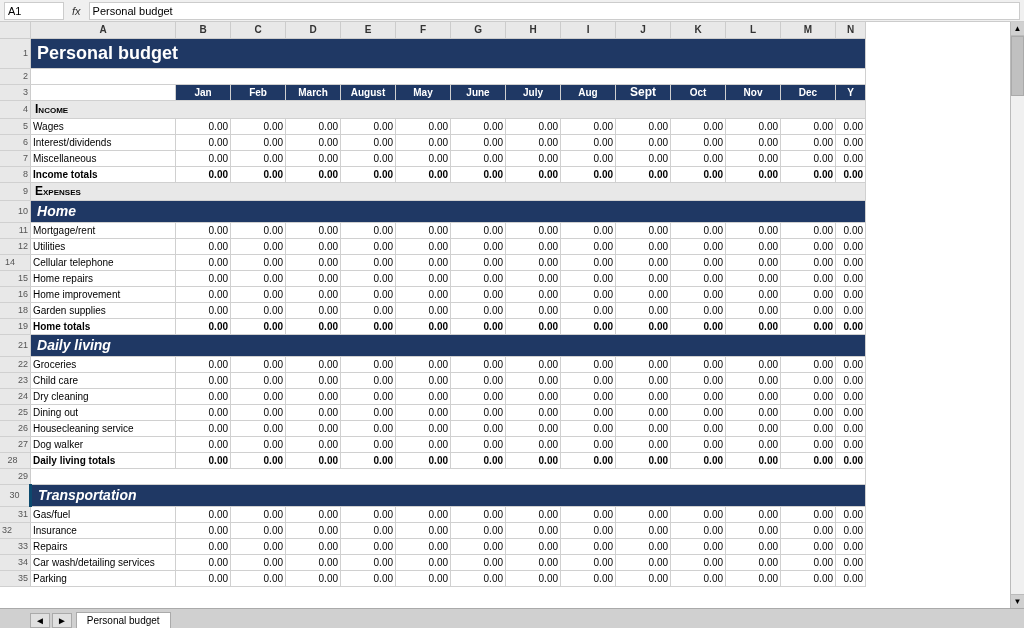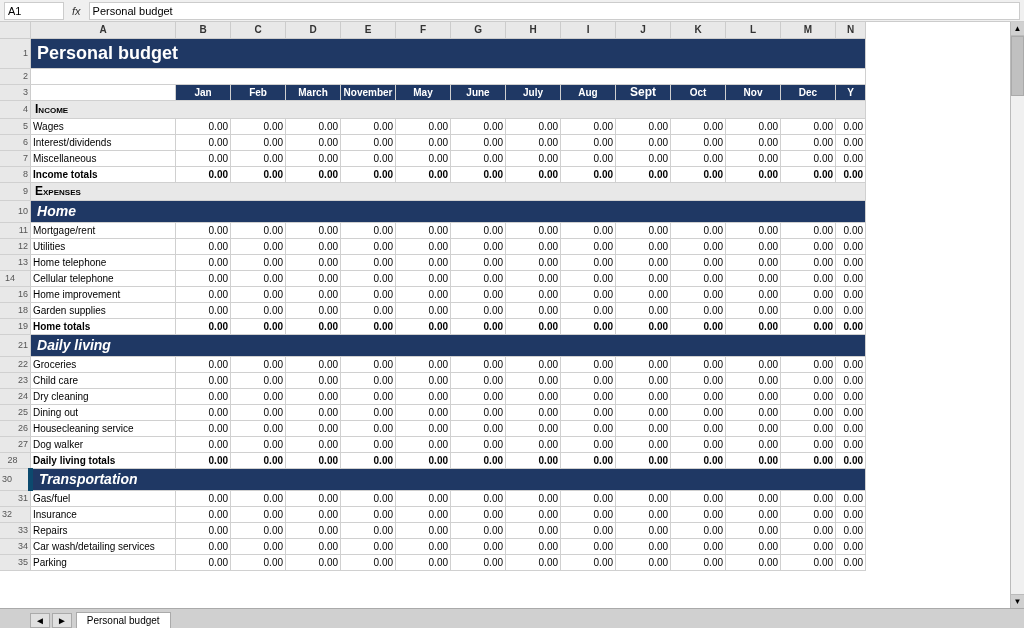--- a/index.html
+++ b/index.html
@@ -148,21 +148,21 @@
           <td style="background:#e8e8e8;border-right:1px solid #ccc;border-bottom:1px solid #d0d0d0;font-size:9px;text-align:right;padding-right:2px;color:#555;">2</td>
           <td colspan="14" style="background:#fff;height:16px;"></td>
         </tr>
 
         <tr>
           <td style="background:#e8e8e8;border-right:1px solid #ccc;border-bottom:1px solid #d0d0d0;font-size:9px;text-align:right;padding-right:2px;color:#555;">3</td>
           <td style="background:#fff;border-right:1px solid #d0d0d0;border-bottom:1px solid #d0d0d0;"></td>
           <td style="background:#1f3864;color:#fff;font-weight:bold;text-align:center;font-size:10px;">Jan</td>
           <td style="background:#1f3864;color:#fff;font-weight:bold;text-align:center;font-size:10px;">Feb</td>
           <td style="background:#1f3864;color:#fff;font-weight:bold;text-align:center;font-size:10px;">March</td>
-          <td style="background:#1f3864;color:#fff;font-weight:bold;text-align:center;font-size:10px;">November</td>
+          <td style="background:#1f3864;color:#fff;font-weight:bold;text-align:center;font-size:10px;">August</td>
           <td style="background:#1f3864;color:#fff;font-weight:bold;text-align:center;font-size:10px;">May</td>
           <td style="background:#1f3864;color:#fff;font-weight:bold;text-align:center;font-size:10px;">June</td>
           <td style="background:#1f3864;color:#fff;font-weight:bold;text-align:center;font-size:10px;">July</td>
           <td style="background:#1f3864;color:#fff;font-weight:bold;text-align:center;font-size:10px;">Aug</td>
           <td style="background:#1f3864;color:#fff;font-weight:bold;text-align:center;font-size:12px;">Sept</td>
           <td style="background:#1f3864;color:#fff;font-weight:bold;text-align:center;font-size:10px;">Oct</td>
           <td style="background:#1f3864;color:#fff;font-weight:bold;text-align:center;font-size:10px;">Nov</td>
           <td style="background:#1f3864;color:#fff;font-weight:bold;text-align:center;font-size:10px;">Dec</td>
           <td style="background:#1f3864;color:#fff;font-weight:bold;text-align:center;font-size:10px;">Y</td>
         </tr>
@@ -283,56 +283,56 @@
           <td style="text-align:right;">0.00</td>
           <td style="text-align:right;">0.00</td>
           <td style="text-align:right;">0.00</td>
           <td style="text-align:right;">0.00</td>
           <td style="text-align:right;">0.00</td>
           <td style="text-align:right;">0.00</td>
           <td style="text-align:right;">0.00</td>
           <td style="text-align:right;">0.00</td>
         </tr>
 
-        <tr>
-          <td style="background:#e8e8e8;border-right:1px solid #ccc;border-bottom:1px solid #d0d0d0;font-size:9px;text-align:right;padding-right:2px;color:#555;">13</td>
-          <td>Home telephone</td>
-          <td style="text-align:right;">0.00</td>
-          <td style="text-align:right;">0.00</td>
-          <td style="text-align:right;">0.00</td>
-          <td style="text-align:right;">0.00</td>
-          <td style="text-align:right;">0.00</td>
-          <td style="text-align:right;">0.00</td>
-          <td style="text-align:right;">0.00</td>
-          <td style="text-align:right;">0.00</td>
-          <td style="text-align:right;">0.00</td>
-          <td style="text-align:right;">0.00</td>
-          <td style="text-align:right;">0.00</td>
-          <td style="text-align:right;">0.00</td>
-          <td style="text-align:right;">0.00</td>
-        </tr>
 
         <tr>
           <td style="background:#e8e8e8;border-right:1px solid #ccc;border-bottom:1px solid #d0d0d0;font-size:9px;text-align:right;padding-right:15px;color:#555;">14</td>
           <td>Cellular telephone</td>
           <td style="text-align:right;">0.00</td>
           <td style="text-align:right;">0.00</td>
           <td style="text-align:right;">0.00</td>
           <td style="text-align:right;">0.00</td>
           <td style="text-align:right;">0.00</td>
           <td style="text-align:right;">0.00</td>
           <td style="text-align:right;">0.00</td>
           <td style="text-align:right;">0.00</td>
           <td style="text-align:right;">0.00</td>
           <td style="text-align:right;">0.00</td>
           <td style="text-align:right;">0.00</td>
           <td style="text-align:right;">0.00</td>
           <td style="text-align:right;">0.00</td>
         </tr>
 
+        <tr>
+          <td style="background:#e8e8e8;border-right:1px solid #ccc;border-bottom:1px solid #d0d0d0;font-size:9px;text-align:right;padding-right:2px;color:#555;">15</td>
+          <td>Home repairs</td>
+          <td style="text-align:right;">0.00</td>
+          <td style="text-align:right;">0.00</td>
+          <td style="text-align:right;">0.00</td>
+          <td style="text-align:right;">0.00</td>
+          <td style="text-align:right;">0.00</td>
+          <td style="text-align:right;">0.00</td>
+          <td style="text-align:right;">0.00</td>
+          <td style="text-align:right;">0.00</td>
+          <td style="text-align:right;">0.00</td>
+          <td style="text-align:right;">0.00</td>
+          <td style="text-align:right;">0.00</td>
+          <td style="text-align:right;">0.00</td>
+          <td style="text-align:right;">0.00</td>
+        </tr>
 
         <tr>
           <td style="background:#e8e8e8;border-right:1px solid #ccc;border-bottom:1px solid #d0d0d0;font-size:9px;text-align:right;padding-right:2px;color:#555;">16</td>
           <td>Home improvement</td>
           <td style="text-align:right;">0.00</td>
           <td style="text-align:right;">0.00</td>
           <td style="text-align:right;">0.00</td>
           <td style="text-align:right;">0.00</td>
           <td style="text-align:right;">0.00</td>
           <td style="text-align:right;">0.00</td>
@@ -507,23 +507,27 @@
           <td style="text-align:right;font-weight:bold;">0.00</td>
           <td style="text-align:right;font-weight:bold;">0.00</td>
           <td style="text-align:right;font-weight:bold;">0.00</td>
           <td style="text-align:right;font-weight:bold;">0.00</td>
           <td style="text-align:right;font-weight:bold;">0.00</td>
           <td style="text-align:right;font-weight:bold;">0.00</td>
           <td style="text-align:right;font-weight:bold;">0.00</td>
           <td style="text-align:right;font-weight:bold;">0.00</td>
         </tr>
 
-
-        <tr>
-          <td style="background:#e8e8e8;border-right:5px solid #0c4a6e;border-bottom:1px solid #d0d0d0;font-size:9px;text-align:left;padding-right:2px;color:#555;">30</td>
+        <tr>
+          <td style="background:#e8e8e8;border-right:1px solid #ccc;border-bottom:1px solid #d0d0d0;font-size:9px;text-align:right;padding-right:2px;color:#555;">29</td>
+          <td colspan="14" style="background:#fff;height:16px;"></td>
+        </tr>
+
+        <tr>
+          <td style="background:#e8e8e8;border-right:3px solid #0c4a6e;border-bottom:1px solid #d0d0d0;font-size:9px;text-align:center;padding-right:2px;color:#555;">30</td>
           <td colspan="14" style="background:#1f3864;color:#fff;font-size:14px;font-style:italic;font-weight:bold;height:22px;padding-left:6px;">Transportation</td>
         </tr>
 
         <tr>
           <td style="background:#e8e8e8;border-right:1px solid #ccc;border-bottom:1px solid #d0d0d0;font-size:9px;text-align:right;padding-right:2px;color:#555;">31</td>
           <td>Gas/fuel</td>
           <td style="text-align:right;">0.00</td>
           <td style="text-align:right;">0.00</td>
           <td style="text-align:right;">0.00</td>
           <td style="text-align:right;">0.00</td>

